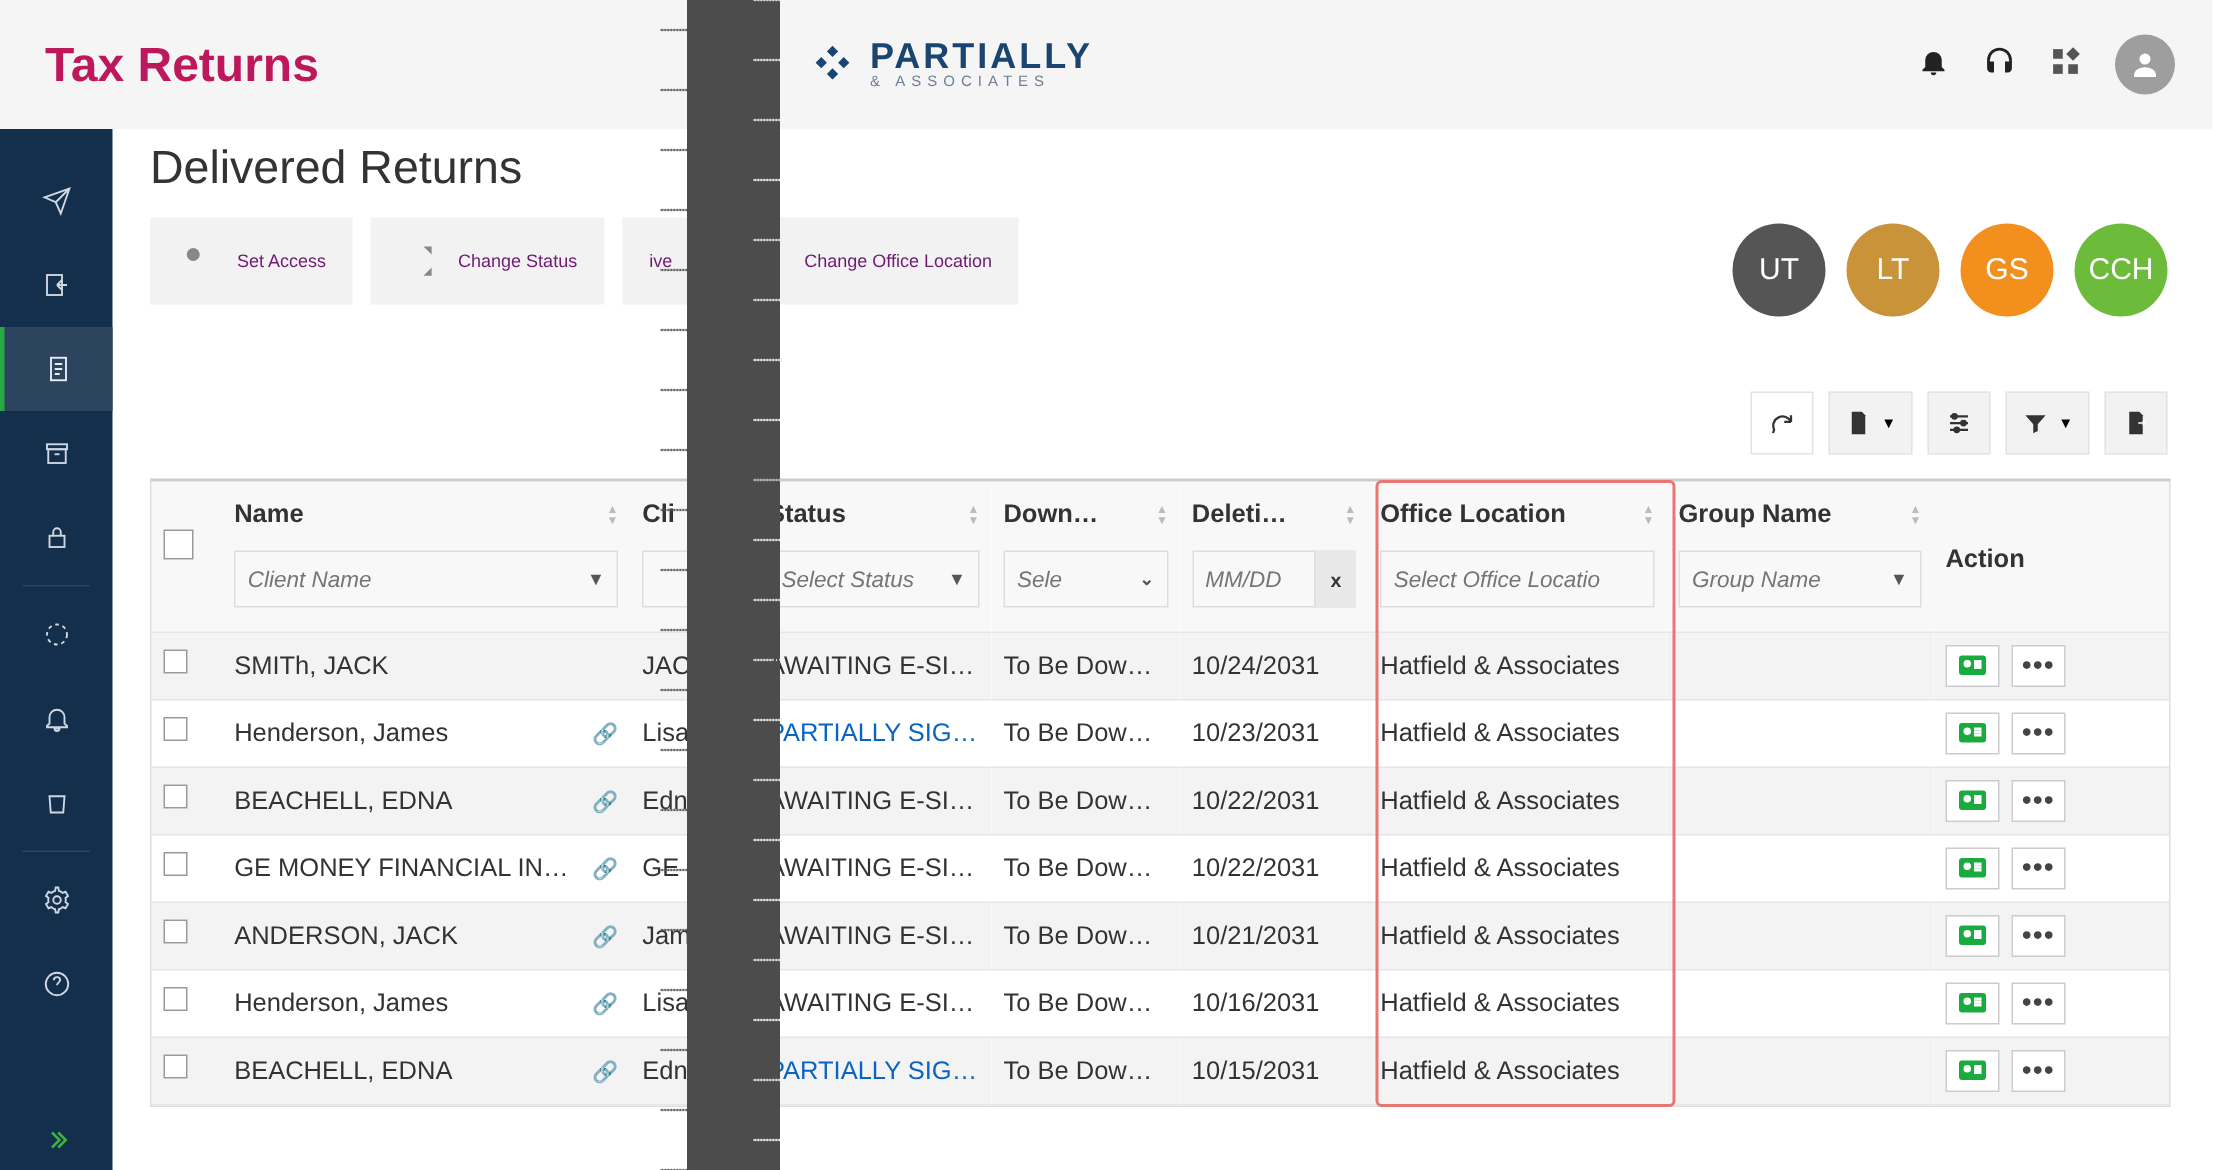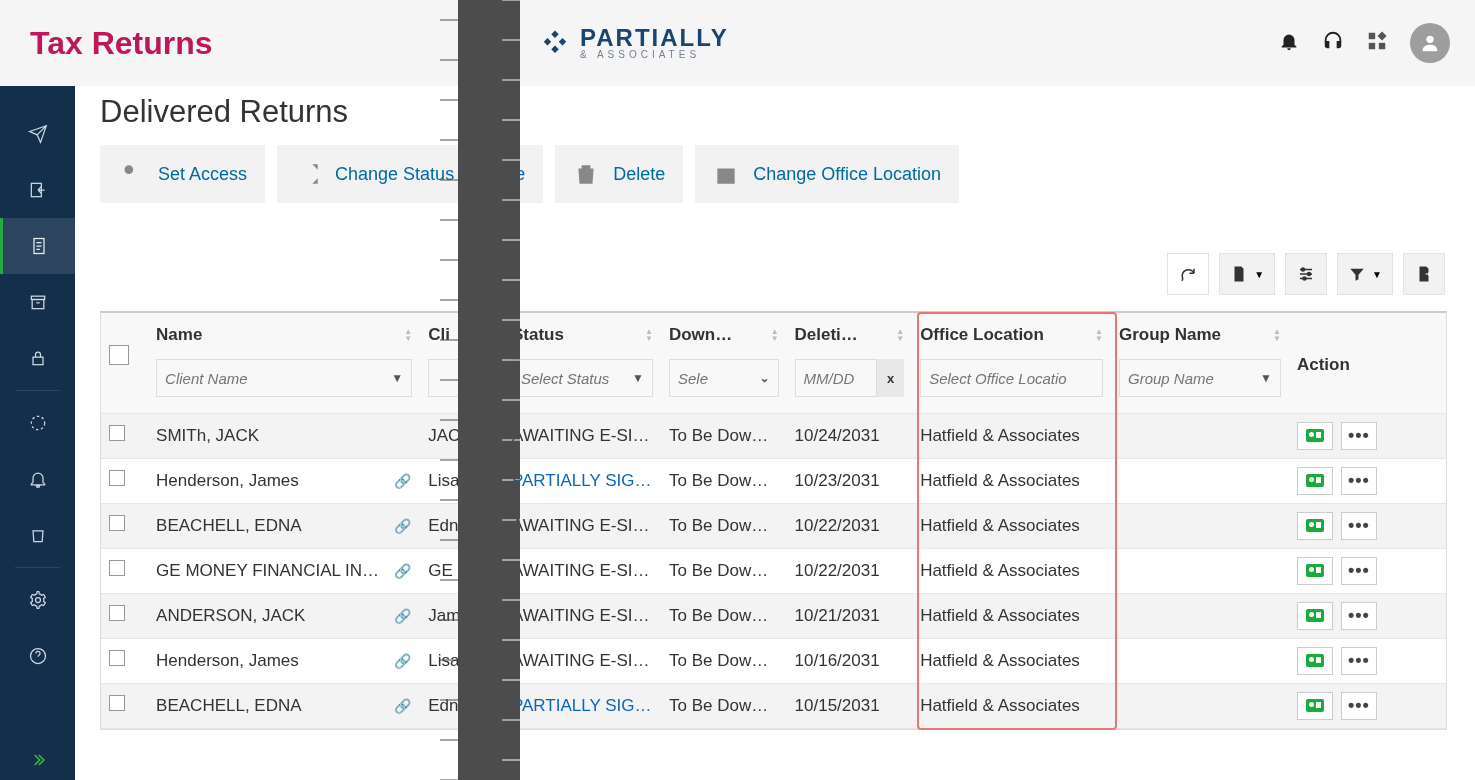--- a/index.html
+++ b/index.html
@@ -108,21 +108,21 @@
   .abtn {
     background: #f2f2f2;
     border: none;
     display:flex; align-items:center;
     height: 58px;
     padding: 0 18px;
     gap: 14px;
     cursor:pointer;
   }
   .abtn .ic { width:26px; height:26px; color:#777; }
-  .abtn span { font-size: 18px; color:#0369a1; }
+  .abtn span { font-size: 12px; color:#701a75; }
 
   .color-badges {
     display:flex; gap: 14px;
     margin-right: 30px;
     margin-top: 4px;
   }
   .cbadge {
     width: 62px; height: 62px; border-radius:50%;
     display:flex; align-items:center; justify-content:center;
     color:#fff; font-size:20px; font-weight:500;
@@ -344,30 +344,30 @@
         <svg class="ic" viewBox="0 0 24 24" fill="#888">
             <path d="M16 3h5v5M4 20L21 3M21 16v5h-5M15 15l6 6M4 4l5 5"></path>
           </svg>
         <span>Change Status</span>
       </button>
       <button class="abtn">
         <span>ive</span>
       </button>
       <button class="abtn">
         <svg class="ic" viewBox="0 0 24 24" fill="#888">
-            <path d="M5 7h14l-1 14H6L5 7zm3-3h8v3H8V4z"></path>
-          </svg>
-        <span>Delete</span>
-      </button>
-      <button class="abtn">
-        <svg class="ic" viewBox="0 0 24 24" fill="#888">
             <path d="M4 21V7h16v14H4zm3-11h2v2H7v-2zm4 0h2v2h-2v-2zm4 0h2v2h-2v-2zM7 14h2v2H7v-2zm4 0h2v2h-2v-2zm4 0h2v2h-2v-2z"></path>
           </svg>
         <span>Change Office Location</span>
       </button>
+    </div>
+    <div class="color-badges">
+      <div class="cbadge" style="background:#555">UT</div>
+      <div class="cbadge" style="background:#c99339">LT</div>
+      <div class="cbadge" style="background:#f3901d">GS</div>
+      <div class="cbadge" style="background:#6dbb3b">CCH</div>
     </div>
   </div>
 
   <div class="utility-row">
     <button class="ubtn white">
         <svg viewBox="0 0 24 24" fill="none" stroke="#333" stroke-width="2">
           <path d="M20 11A8 8 0 105 18l-1 3M20 11V5m0 6h-6"></path>
         </svg>
       </button>
     <button class="ubtn">

